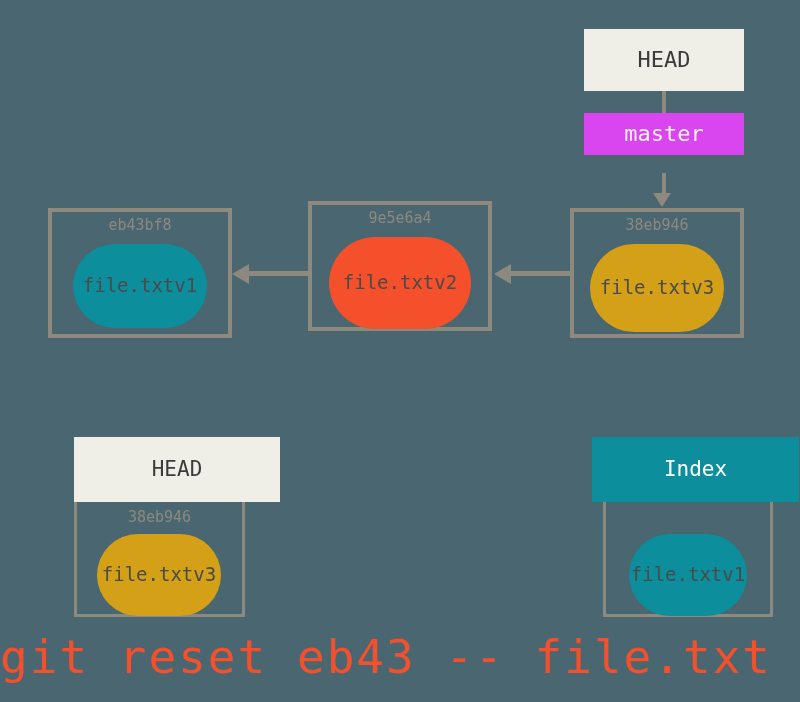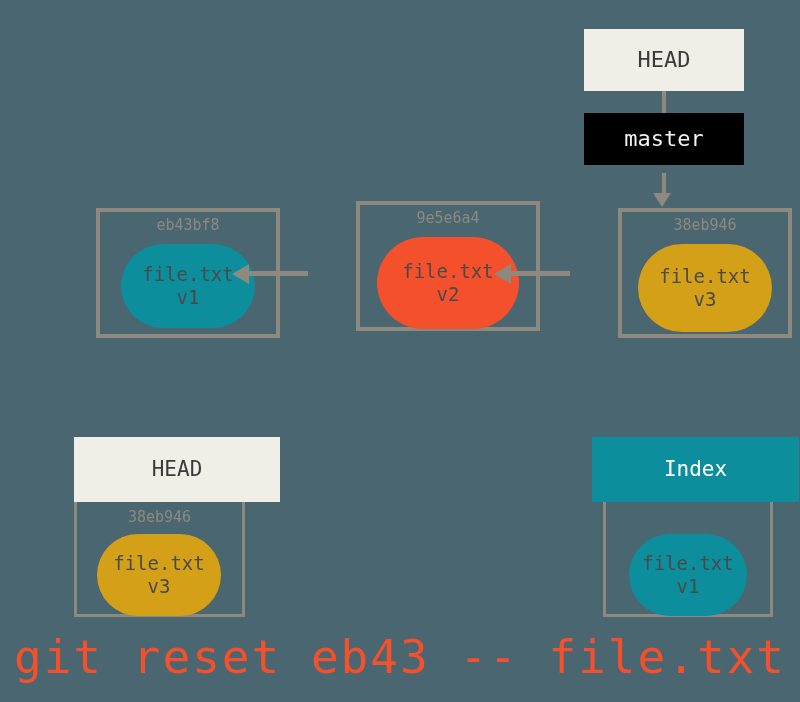--- a/index.html
+++ b/index.html
@@ -49,49 +49,48 @@
     text-align: center;
     line-height: 1.12;
   }
   .refbox.head-top {
     left: 584px; top: 29px; width: 160px; height: 62px;
     background: #f0efe7;
     color: #3b3b3b;
     font-size: 22px;
   }
   .refbox.master {
-    left: 584px; top: 113px; width: 160px; height: 52px;
-    background: #000000;
+    left: 584px; top: 113px; width: 160px; height: 42px;
+    background: #d946ef;
     color: #f4f2ec;
     font-size: 22px;
   }
 
   
   .commit {
     position: absolute;
     box-sizing: border-box;
     border: 4px solid #8e897e;
-    margin-left: 48px;
   }
   .commit .hash {
     position: absolute;
     top: 4px;
     left: 0;
     width: 100%;
     text-align: center;
     font-size: 15px;
     color: #8e897e;
     white-space: nowrap;
   }
   .blob {
     position: absolute;
     left: 50%;
     transform: translateX(-50%);
     display: flex;
-    flex-direction: column;
+    align-items: center;
     justify-content: center;
     border-radius: 46px;
     color: #4a4a4a;
     font-size: 19px;
     line-height: 1.22;
     text-align: center;
   }
 
   .commit-1 { left: 48px;  top: 208px; width: 184px; height: 130px; }
   .commit-2 { left: 308px; top: 201px; width: 184px; height: 130px; }
@@ -159,21 +158,20 @@
   .col-head   { left: 37px;  }
   .col-index  { left: 296px; }
   .col-work   { left: 556px; }
 
   
   .command {
     position: absolute;
     left: 0;
     top: 630px;
     width: 800px;
-    text-align: center;
     color: #f4502c;
     font-size: 46px;
     letter-spacing: 2px;
     white-space: nowrap;
   }
 </style>
 </head>
 <body>
 
 <div id="stage">

